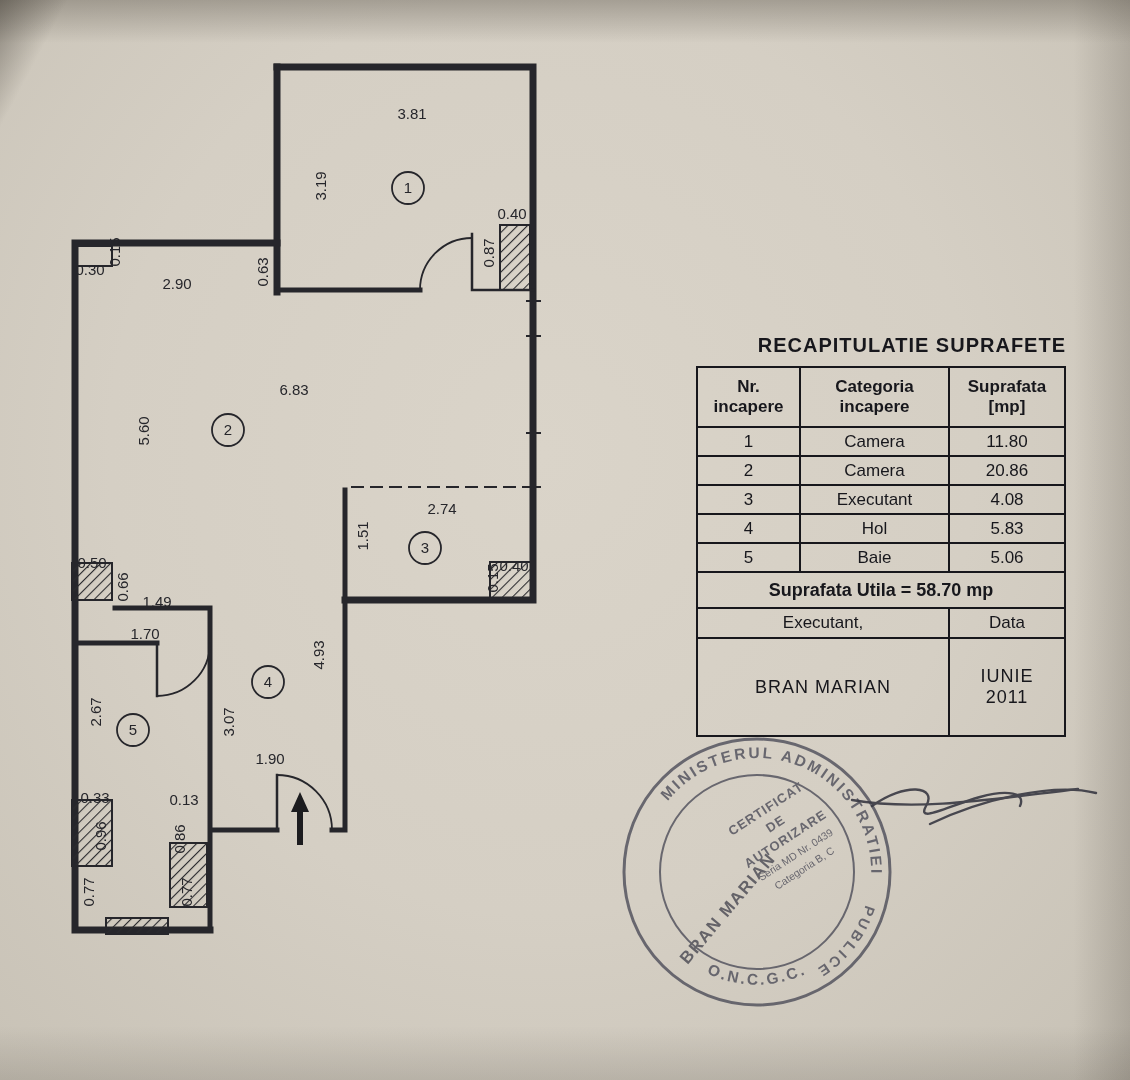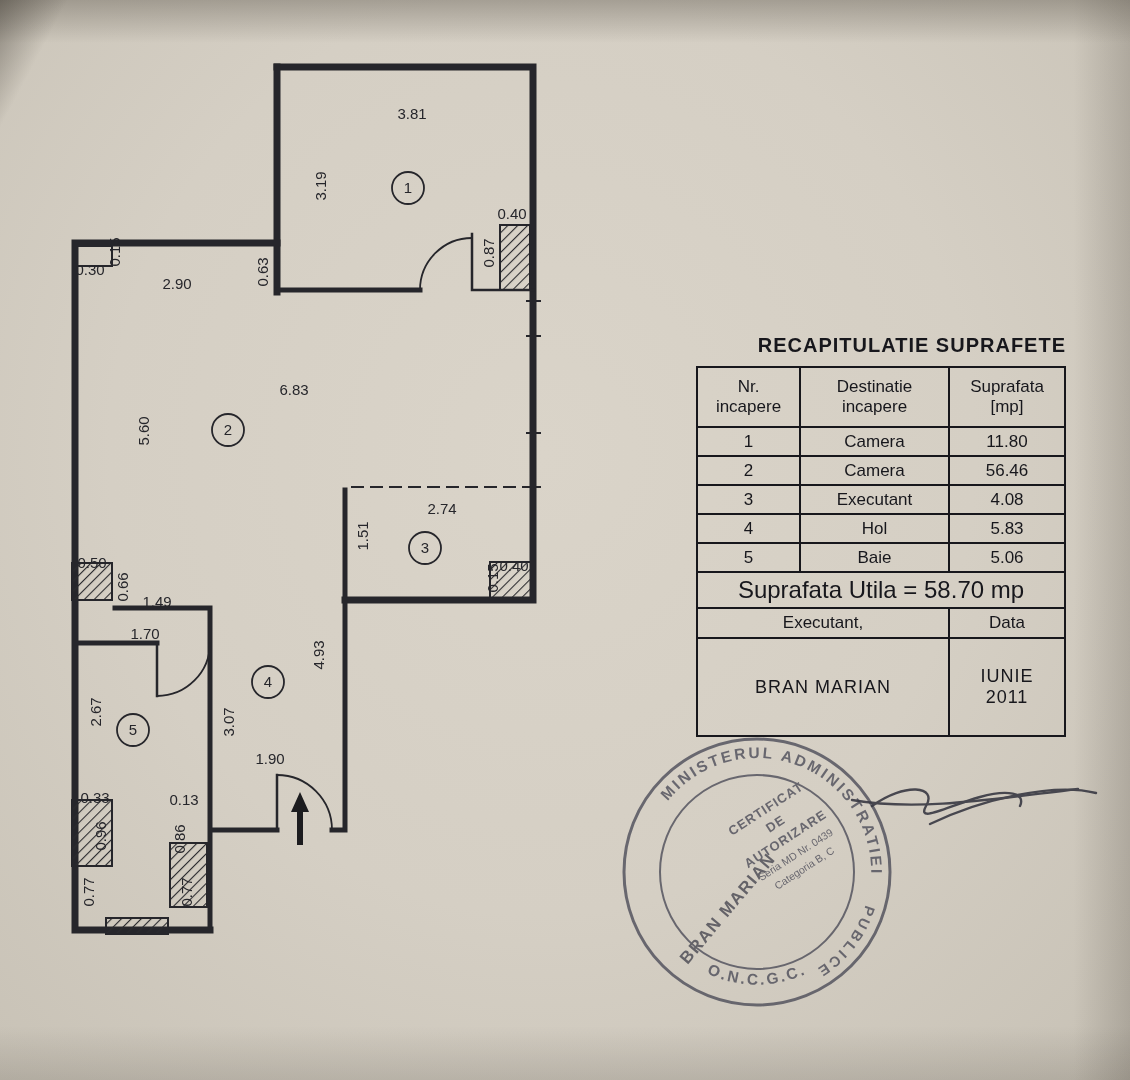--- a/index.html
+++ b/index.html
@@ -29,23 +29,23 @@
   .stamp-tiny{font-size:10.5px;text-anchor:middle;fill:var(--stamp);}
   .stamp-name{font-size:17px;font-weight:bold;letter-spacing:1.5px;text-anchor:middle;fill:#45454f;}
 
   .recap{position:absolute;left:696px;top:334px;width:370px;color:var(--table-ink);}
   .recap-title{font-size:20px;font-weight:700;letter-spacing:1px;text-align:right;margin-bottom:9px;white-space:nowrap;}
   .recap table{border-collapse:collapse;width:100%;table-layout:fixed;}
   .recap th,.recap td{
     border:2px solid var(--table-ink);text-align:center;vertical-align:middle;
     font-size:17px;color:var(--table-ink);padding:1px 3px;background:transparent;
   }
-  .recap th{font-weight:400;white-space:pre-line;height:56px;text-align:center;}
+  .recap th{font-weight:700;white-space:pre-line;height:56px;text-align:center;}
   .recap tr.r td{height:25px;}
-  .recap tr.total-row td{height:32px;font-weight:normal;font-size:24px;}
+  .recap tr.total-row td{height:32px;font-weight:bold;font-size:18px;}
   .recap tr.exec-row td{height:26px;margin-left:40px;}
   .recap tr.sig-row td{height:94px;font-size:18px;letter-spacing:1px;}
   .recap td.date{white-space:pre-line;font-size:17px;letter-spacing:0.5px;}
 </style>
 </head>
 <body>
 
 <div class="page">
 
   <svg width="1130" height="1080" viewBox="0 0 1130 1080">
@@ -160,34 +160,34 @@
     <table>
       <colgroup>
           <col style="width:103px">
           <col style="width:149px">
           <col style="width:116px">
         </colgroup>
       <tbody>
           <tr class="hdr">
         <th>Nr.
 incapere</th>
-        <th>Destinatie
+        <th>Categoria
 incapere</th>
         <th>Suprafata
 [mp]</th>
       </tr>
       <tr class="r">
         <td>1</td>
         <td>Camera</td>
         <td>11.80</td>
       </tr>
       <tr class="r">
         <td>2</td>
         <td>Camera</td>
-        <td>56.46</td>
+        <td>20.86</td>
       </tr>
       <tr class="r">
         <td>3</td>
         <td>Executant</td>
         <td>4.08</td>
       </tr>
       <tr class="r">
         <td>4</td>
         <td>Hol</td>
         <td>5.83</td>

